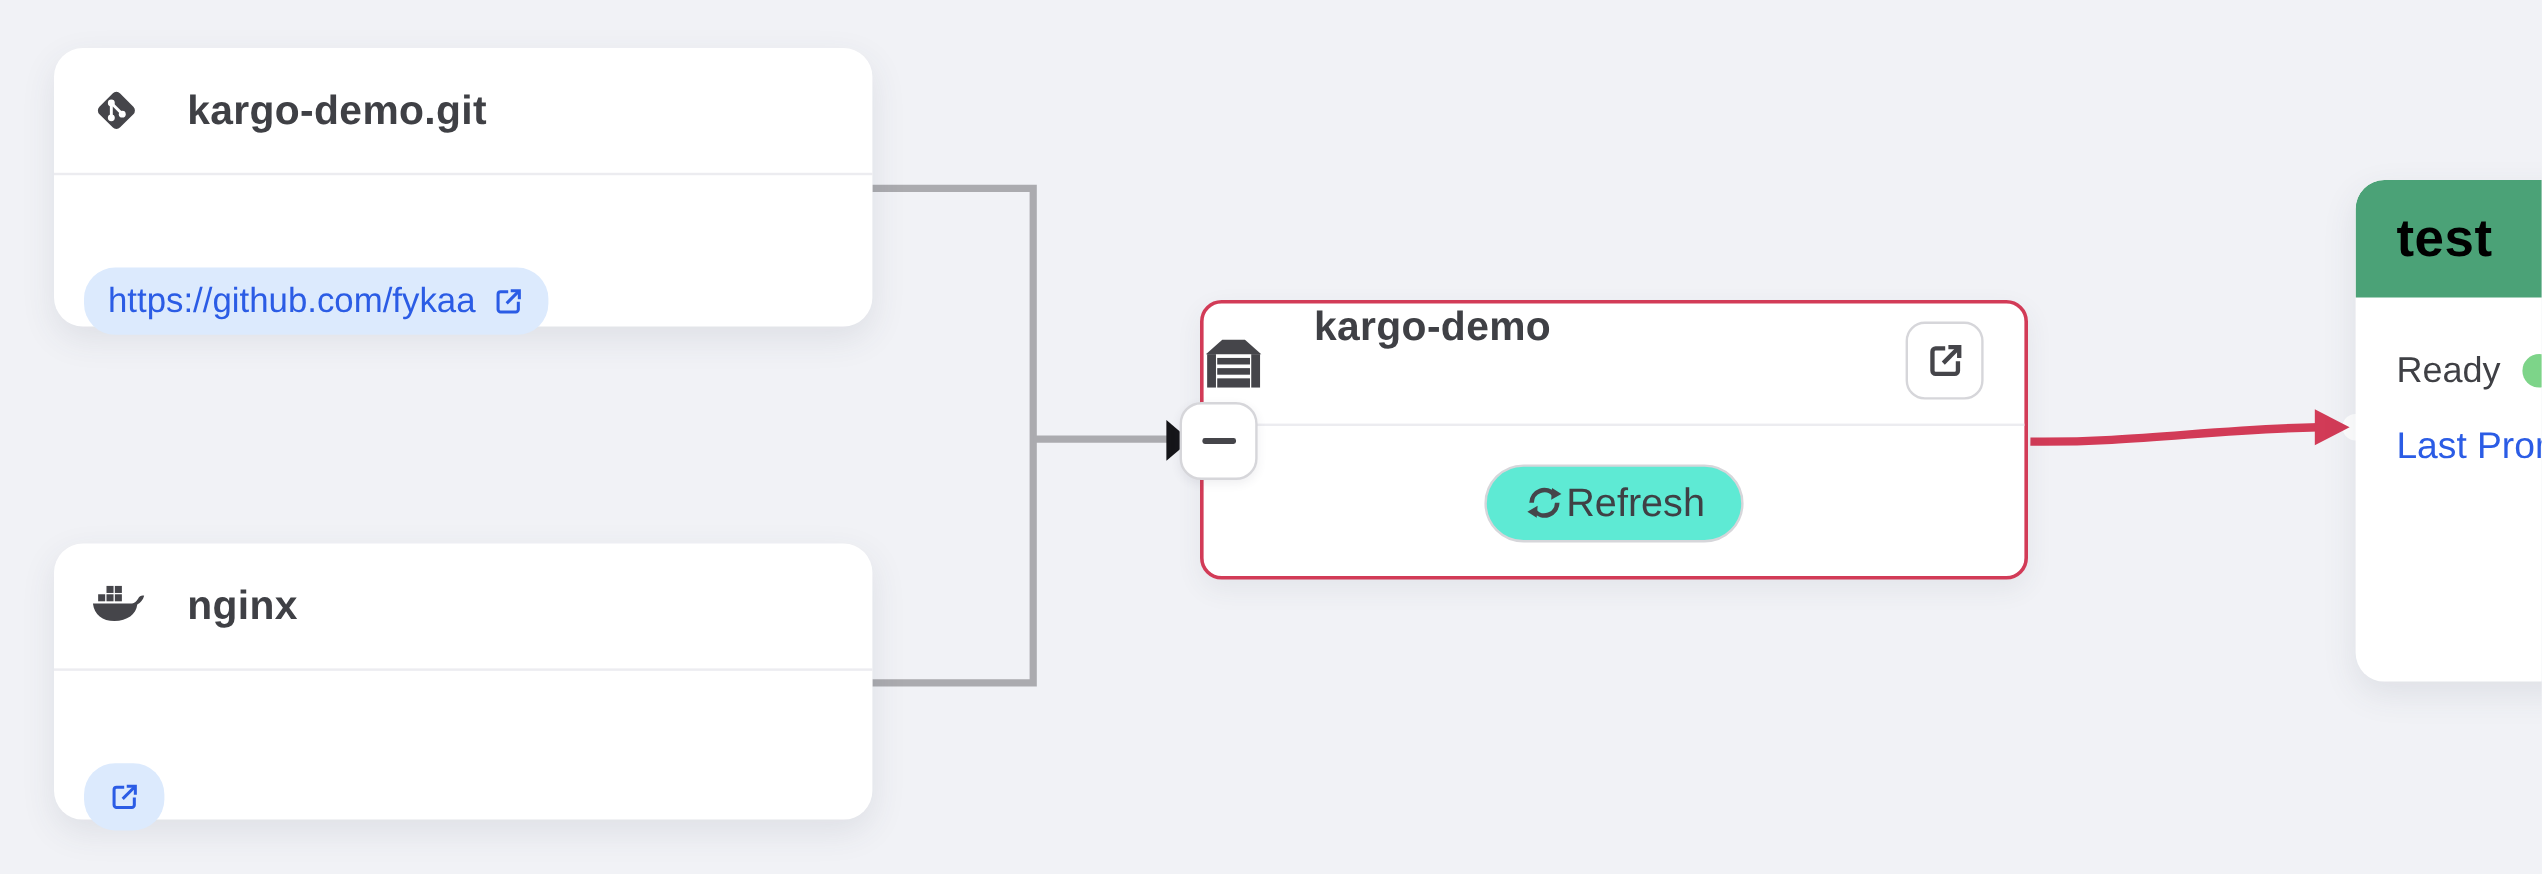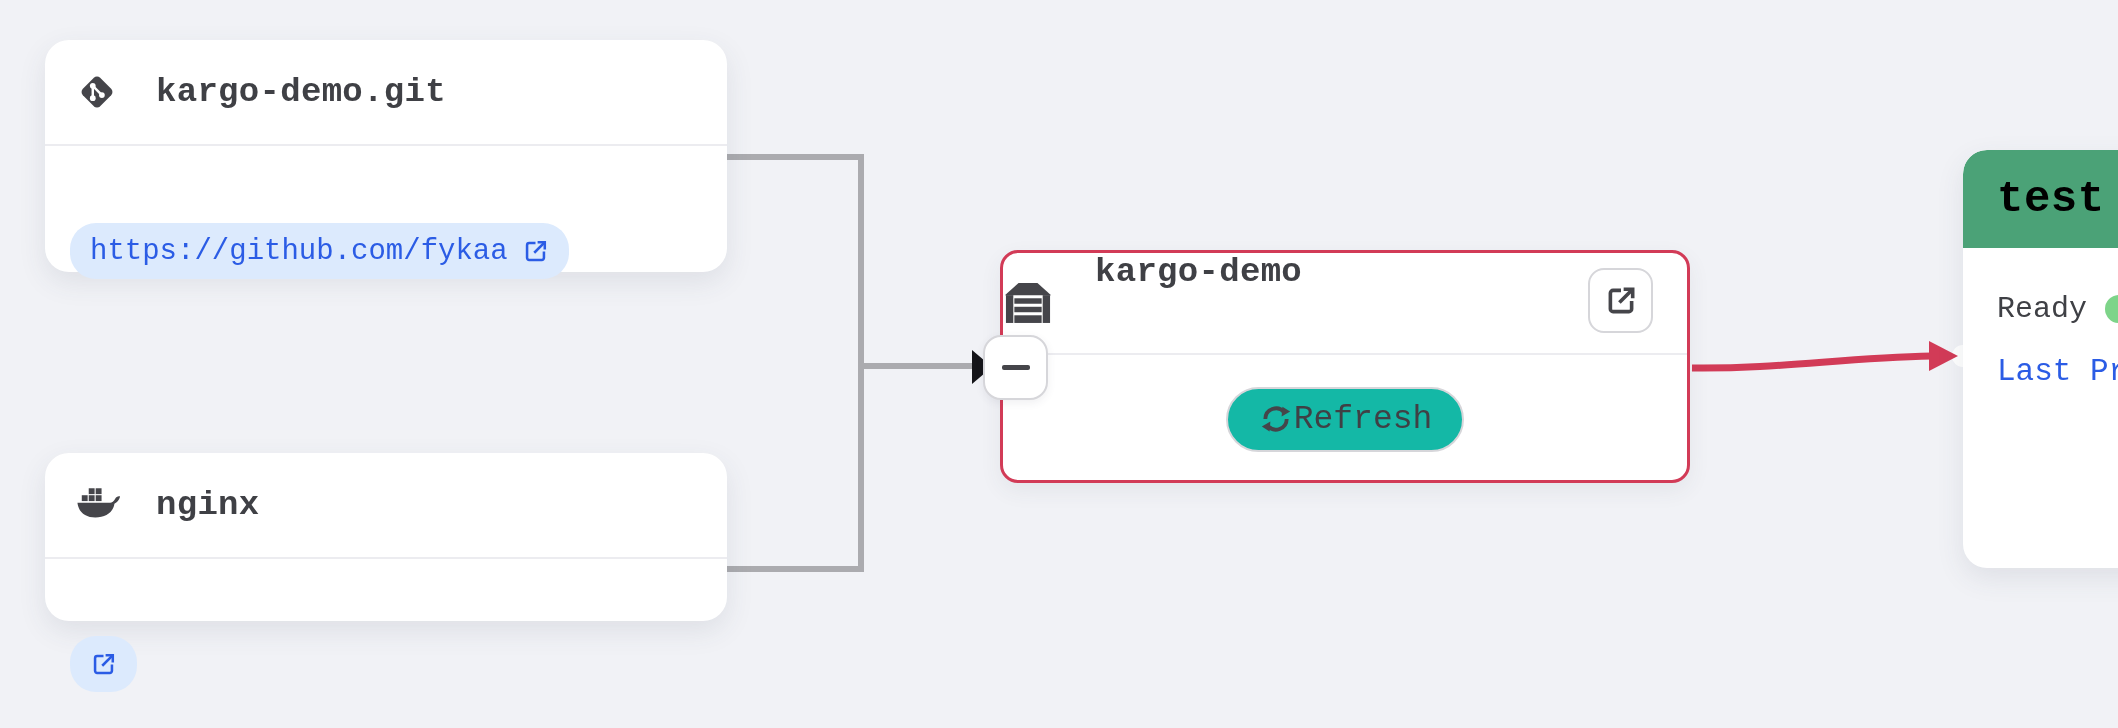--- a/index.html
+++ b/index.html
@@ -31,21 +31,20 @@
   .edge-red{fill:none;stroke:var(--arrow-red);stroke-width:7;}
   .arrowhead-black{fill:var(--connector-black);}
   .arrowhead-red{fill:var(--arrow-red);}
   .edge-handle{fill:#ffffff;}
 
   .card{
     position:absolute;
     background:var(--card-bg);
     border-radius:24px;
     box-shadow:0 10px 28px rgba(60,64,90,.10);
-    font-family:Liberation Mono, monospace;
   }
   .source-card{left:45px;width:682px;height:232px;z-index:1;}
   .source-card .card-header{
     height:104px;display:flex;align-items:center;padding-left:27px;
   }
   .icon-box{display:inline-flex;align-items:center;justify-content:center;flex:none;}
   .source-card .icon-box{width:50px;margin-right:34px;}
   .card-title{font-size:34px;font-weight:700;letter-spacing:.3px;color:var(--title-text);}
   .divider{height:2px;background:var(--divider);width:100%;}
   .source-card .card-body{padding:38px 0 0 25px;}
@@ -72,21 +71,21 @@
     background:#fff;border:2px solid var(--button-border);border-radius:16px;
     display:flex;align-items:center;justify-content:center;cursor:pointer;
     color:var(--icon-dark);
   }
   .warehouse-card .card-body{
     height:128px;display:flex;align-items:center;justify-content:center;
   }
   .refresh-button{
     display:inline-flex;align-items:center;
     height:65px;padding:0 30px;border-radius:33px;
-    background:#14b8a6;border:2px solid var(--button-border);cursor:pointer;
+    background:#5eead4;border:2px solid var(--button-border);cursor:pointer;
     color:var(--icon-dark);font-family:inherit;
   }
   .refresh-button span{font-size:33px;color:var(--title-text);}
 
   .collapse-button{
     position:absolute;left:983px;top:335px;width:65px;height:65px;z-index:3;
     background:#fff;border:2px solid var(--button-border);border-radius:18px;
     box-shadow:0 3px 8px rgba(60,64,90,.08);
     display:flex;align-items:center;justify-content:center;cursor:pointer;
   }
@@ -140,21 +139,21 @@
       <span>https://github.com/fykaa</span>
       <svg width="27" height="27" viewBox="0 0 32 32" fill="none" stroke="currentColor" stroke-width="3">
         <path d="M16 6 H8.5 a2.5 2.5 0 0 0 -2.5 2.5 v15 a2.5 2.5 0 0 0 2.5 2.5 h15 a2.5 2.5 0 0 0 2.5 -2.5 V16"></path>
         <path d="M14.5 17.5 L26.5 5.5"></path>
         <path d="M18.5 5 h8.5 v8.5"></path>
       </svg>
     </a>
   </div>
 </section>
 
-<section class="card source-card" style="top:453px;height:168px">
+<section class="card source-card" style="top:453px;height:230px">
   <div class="card-header">
     <span class="icon-box">
       <svg width="50" height="42" viewBox="0 0 46 38">
         <g fill="var(--icon-dark)">
           <rect x="9" y="10" width="5.4" height="5.4"></rect>
           <rect x="15.4" y="10" width="5.4" height="5.4"></rect>
           <rect x="21.8" y="10" width="5.4" height="5.4"></rect>
           <rect x="15.4" y="3.6" width="5.4" height="5.4"></rect>
           <rect x="21.8" y="3.6" width="5.4" height="5.4"></rect>
           <path d="M5,17 L35,17 C36.8,16.8 38.5,15.4 39.6,13.4 C40.7,11.5 42.5,10.6 44.3,11.2 C43.3,14.4 41.6,16.6 39,17.8 C38.2,25.2 31.2,30.5 21.5,30.5 C12.4,30.5 6,25.7 5,17 Z"></path>

